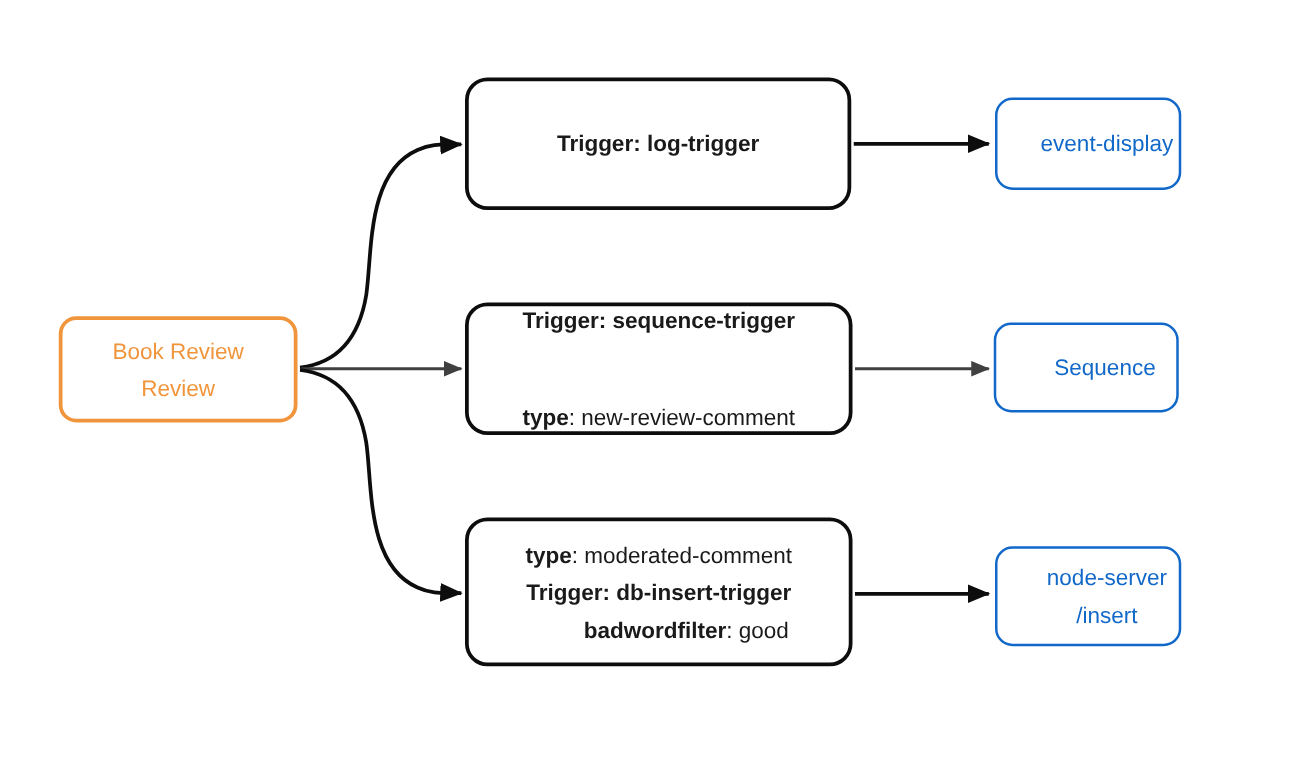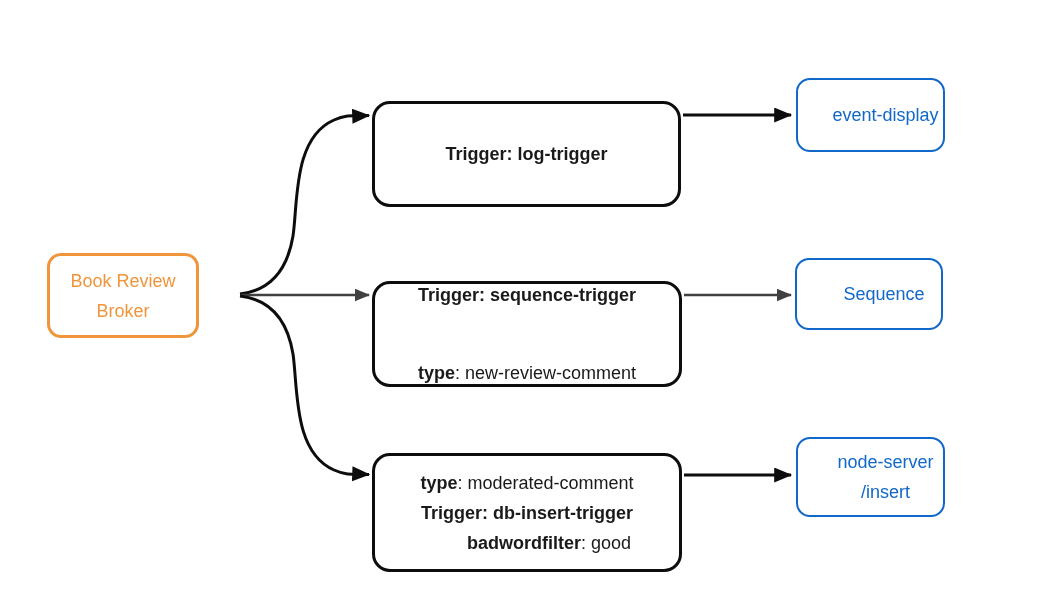--- a/index.html
+++ b/index.html
@@ -38,31 +38,30 @@
     display: flex;
     flex-direction: column;
     align-items: center;
     justify-content: center;
     text-align: center;
     background: #fff;
     font-size: 18px;
     line-height: 30px;
   }
   .broker-node {
-    left: 47px; top: 253px; width: 152px; height: 85px;
+    left: 47px; top: 253px; width: 191px; height: 85px;
     border: 3px solid var(--broker-accent);
     border-radius: 14px;
     color: var(--broker-accent);
     justify-content: center;
   }
   .trigger-node {
     border: 3px solid var(--trigger-border);
     border-radius: 18px;
     color: #1a1a1a;
-    margin-top: 39px;
   }
   .trigger-1 { left: 372px; top: 62px;  width: 309px; height: 106px; }
   .trigger-2 { left: 372px; top: 242px; width: 310px; height: 106px; gap: 48px; }
   .trigger-3 { left: 372px; top: 414px; width: 310px; height: 119px; }
   .destination-node {
     border: 2.5px solid var(--destination-accent);
     border-radius: 14px;
     color: var(--destination-accent);
     padding-left: 30px;
   }
@@ -93,21 +92,21 @@
     <path class="edge-gray" marker-end="url(#mk-gray)" d="M 241 295 L 369 295"></path>
     <path class="edge-black" marker-end="url(#mk-black)" d="M 240 296 C 274 300, 288 324, 293 354 C 298 388, 293 452, 334 470 C 347 476, 356 474, 369 474.5"></path>
 
     <path class="edge-black" marker-end="url(#mk-black)" d="M 683 115 L 791 115"></path>
     <path class="edge-gray" marker-end="url(#mk-gray)" d="M 684 295 L 791 295"></path>
     <path class="edge-black" marker-end="url(#mk-black)" d="M 684 475 L 791 475"></path>
   </svg>
 
   <div class="node broker-node">
     <div class="line">Book Review</div>
-    <div class="line">Broker</div>
+    <div class="line">Review</div>
   </div>
 
   <div class="node trigger-node trigger-1">
     <div class="line b">Trigger: log-trigger</div>
   </div>
 
   <div class="node trigger-node trigger-2">
     <div class="line b">Trigger: sequence-trigger</div>
     <div class="line"><span class="b">type</span><span>: new-review-comment</span></div>
   </div>

